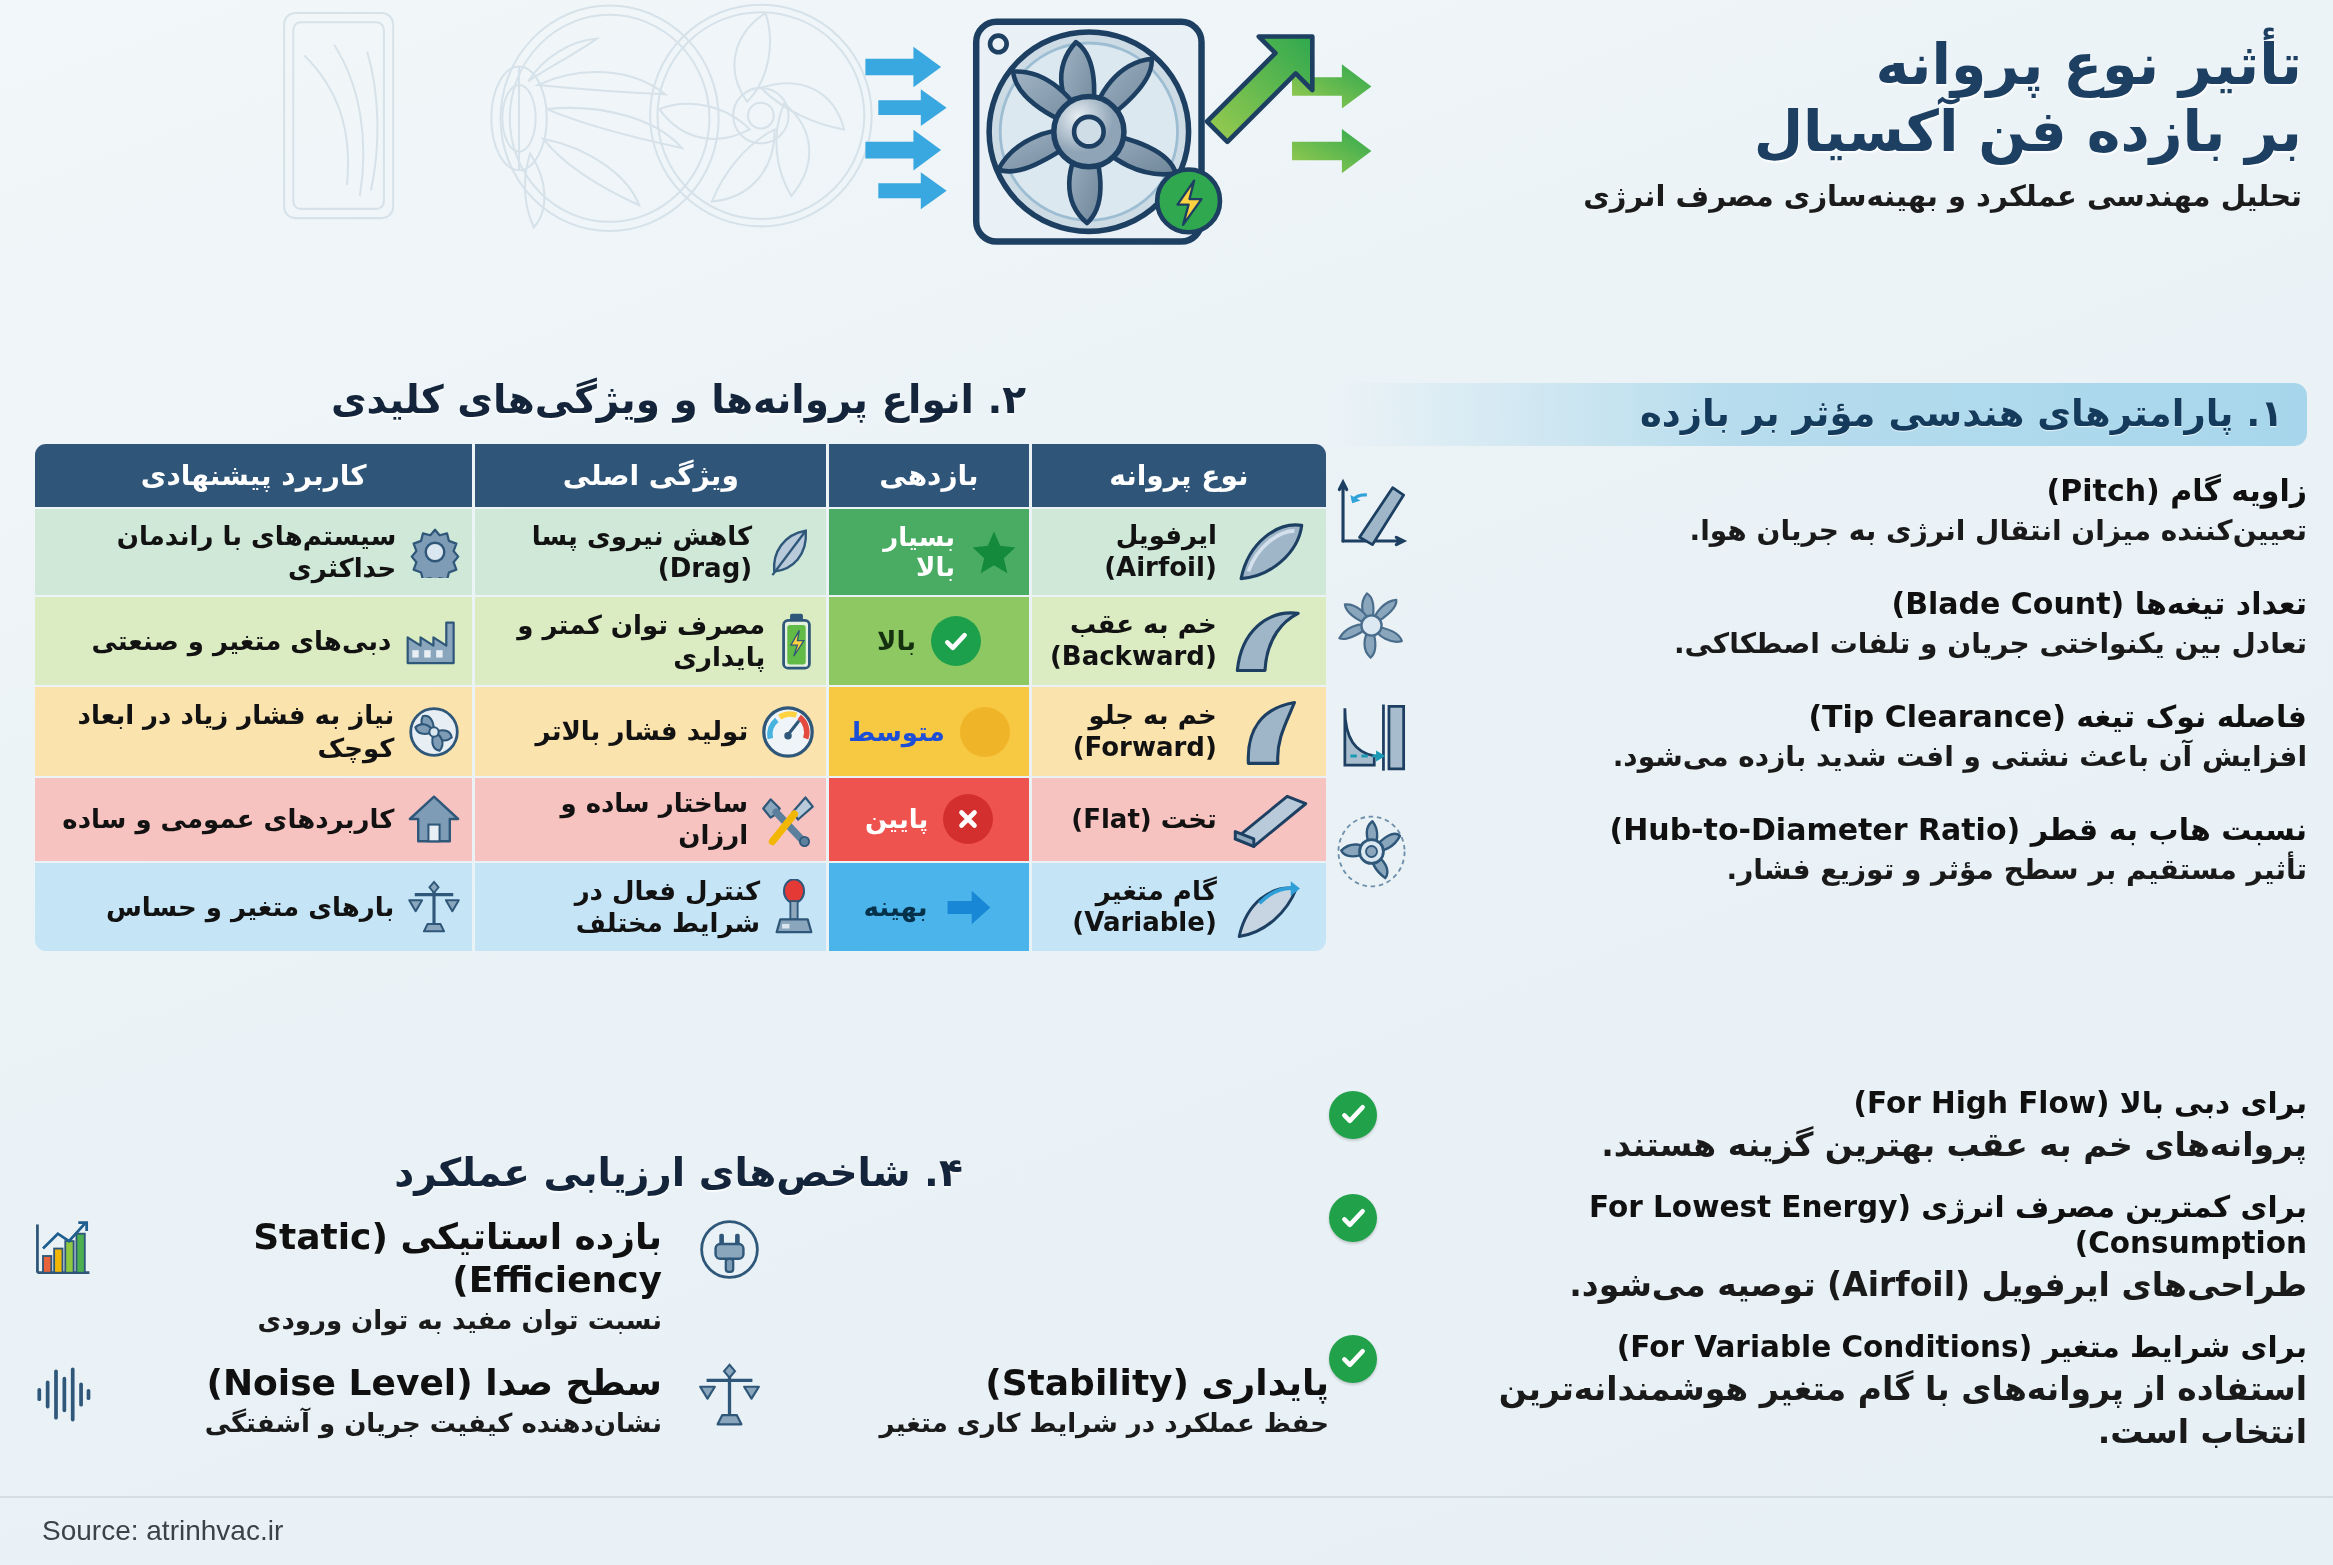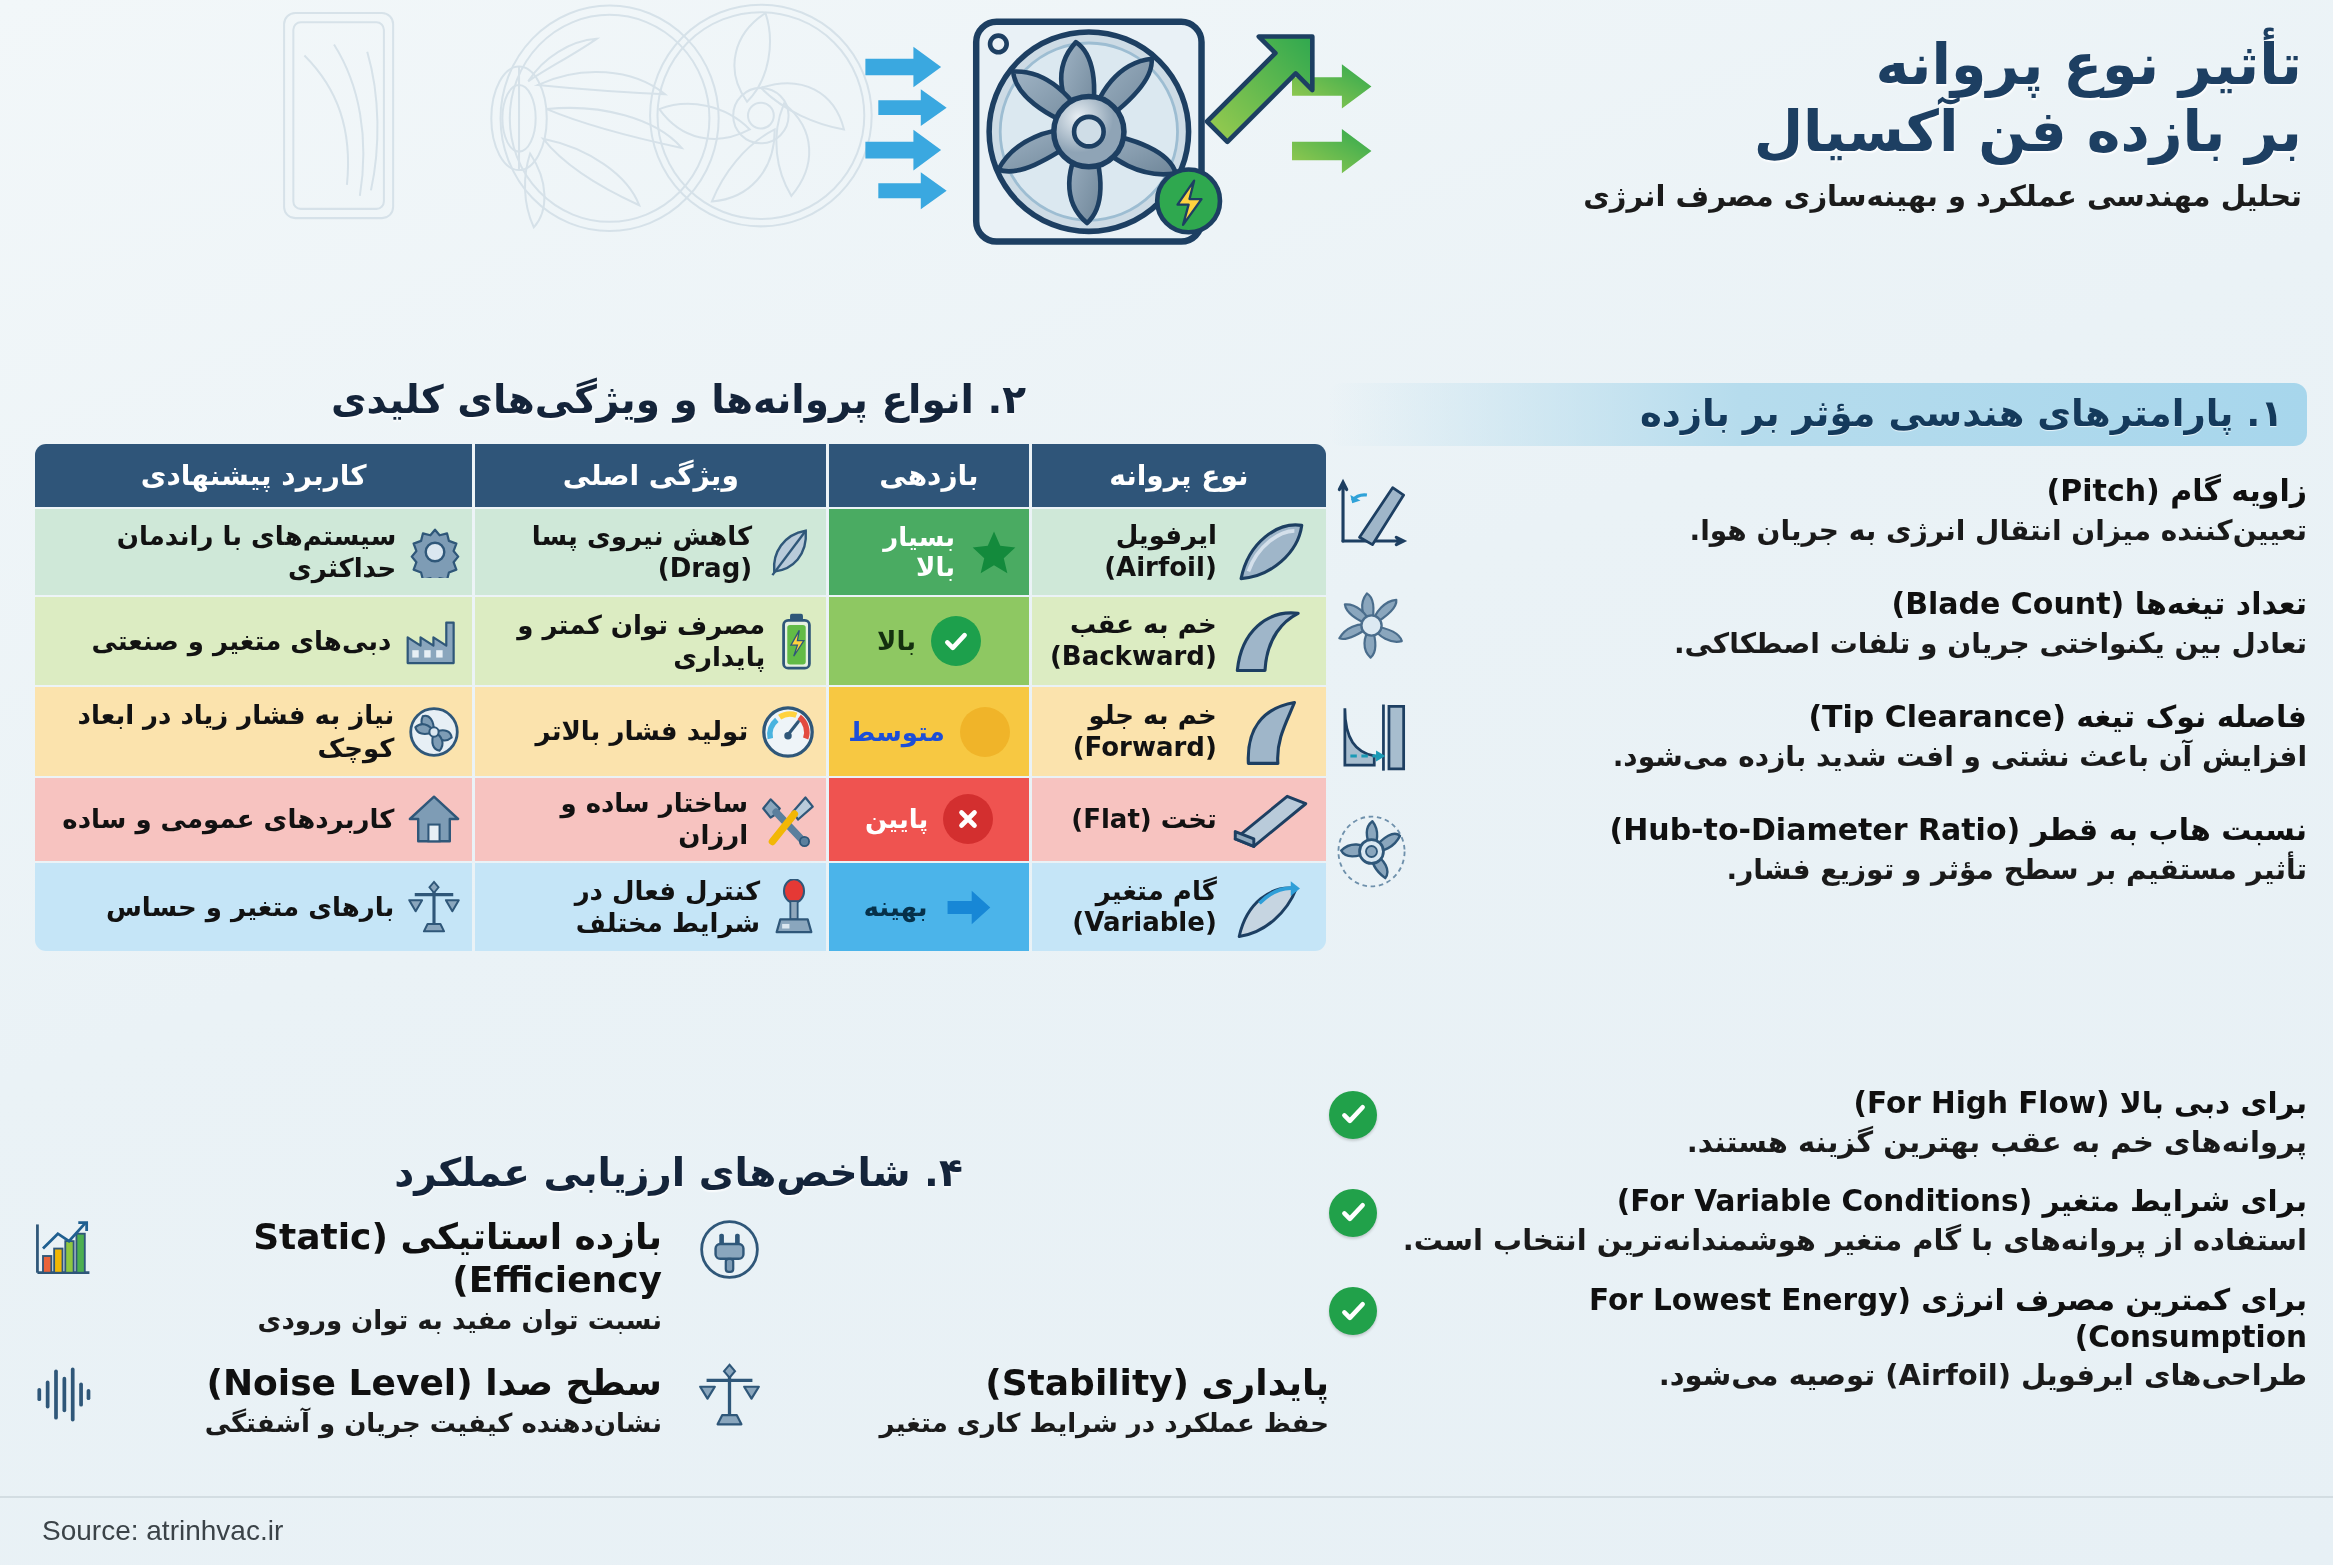--- a/index.html
+++ b/index.html
@@ -66,21 +66,21 @@
     gap: 16.6px; margin-bottom: 22px;
   }
   .check-badge {
     flex: 0 0 48px; height: 48px; border-radius: 50%;
     background: #21a14a; display: flex; align-items: center; justify-content: center;
     margin-top: 5.5px; box-shadow: 0 1.8px 2.8px rgba(0,0,0,.18);
   }
   .check-badge svg { width: 31px; height: 31px; }
   .guide-text { flex: 1; text-align: right; }
   .guide-title { font-size: 29.5px; font-weight: bold; color: #101010; line-height: 1.25; }
-  .guide-desc { font-size: 29px; font-weight: bold; color: #1a1a1a; line-height: 1.3; margin-top: 1.8px; }
+  .guide-desc { font-size: 33px; font-weight: bold; color: #1a1a1a; line-height: 1.3; margin-top: 1.8px; }
 
   
   .left-col { position: absolute; top: 377px; left: 28px; width: 1301px; }
   .left-head {
     font-size: 39px; font-weight: bold; color: #14243a; text-align: center;
     margin-bottom: 20px; text-shadow: 0 1.8px 1.8px rgba(255,255,255,.8);
   }
 
   
   table.impeller {
@@ -355,34 +355,34 @@
       </div>
     </div>
 
     <div class="guide-row">
       <div class="check-badge">
         <svg viewBox="0 0 34 34">
             <path d="M7 18 l6 6 14 -15" fill="none" stroke="#fff" stroke-width="5" stroke-linecap="round" stroke-linejoin="round"></path>
           </svg>
       </div>
       <div class="guide-text">
-        <div class="guide-title">برای شرایط متغیر (For Variable Conditions)</div>
-        <div class="guide-desc">استفاده از پروانه‌های با گام متغیر هوشمندانه‌ترین انتخاب است.</div>
+        <div class="guide-title">برای کمترین مصرف انرژی (For Lowest Energy Consumption)</div>
+        <div class="guide-desc">طراحی‌های ایرفویل (Airfoil) توصیه می‌شود.</div>
       </div>
     </div>
 
     <div class="guide-row">
       <div class="check-badge">
         <svg viewBox="0 0 34 34">
             <path d="M7 18 l6 6 14 -15" fill="none" stroke="#fff" stroke-width="5" stroke-linecap="round" stroke-linejoin="round"></path>
           </svg>
       </div>
       <div class="guide-text">
-        <div class="guide-title">برای کمترین مصرف انرژی (For Lowest Energy Consumption)</div>
-        <div class="guide-desc">طراحی‌های ایرفویل (Airfoil) توصیه می‌شود.</div>
+        <div class="guide-title">برای شرایط متغیر (For Variable Conditions)</div>
+        <div class="guide-desc">استفاده از پروانه‌های با گام متغیر هوشمندانه‌ترین انتخاب است.</div>
       </div>
     </div>
 
   </div>
 </div>
 
 <div class="left-col">
   <div class="left-head">۲. انواع پروانه‌ها و ویژگی‌های کلیدی</div>
 
   <table class="impeller">

